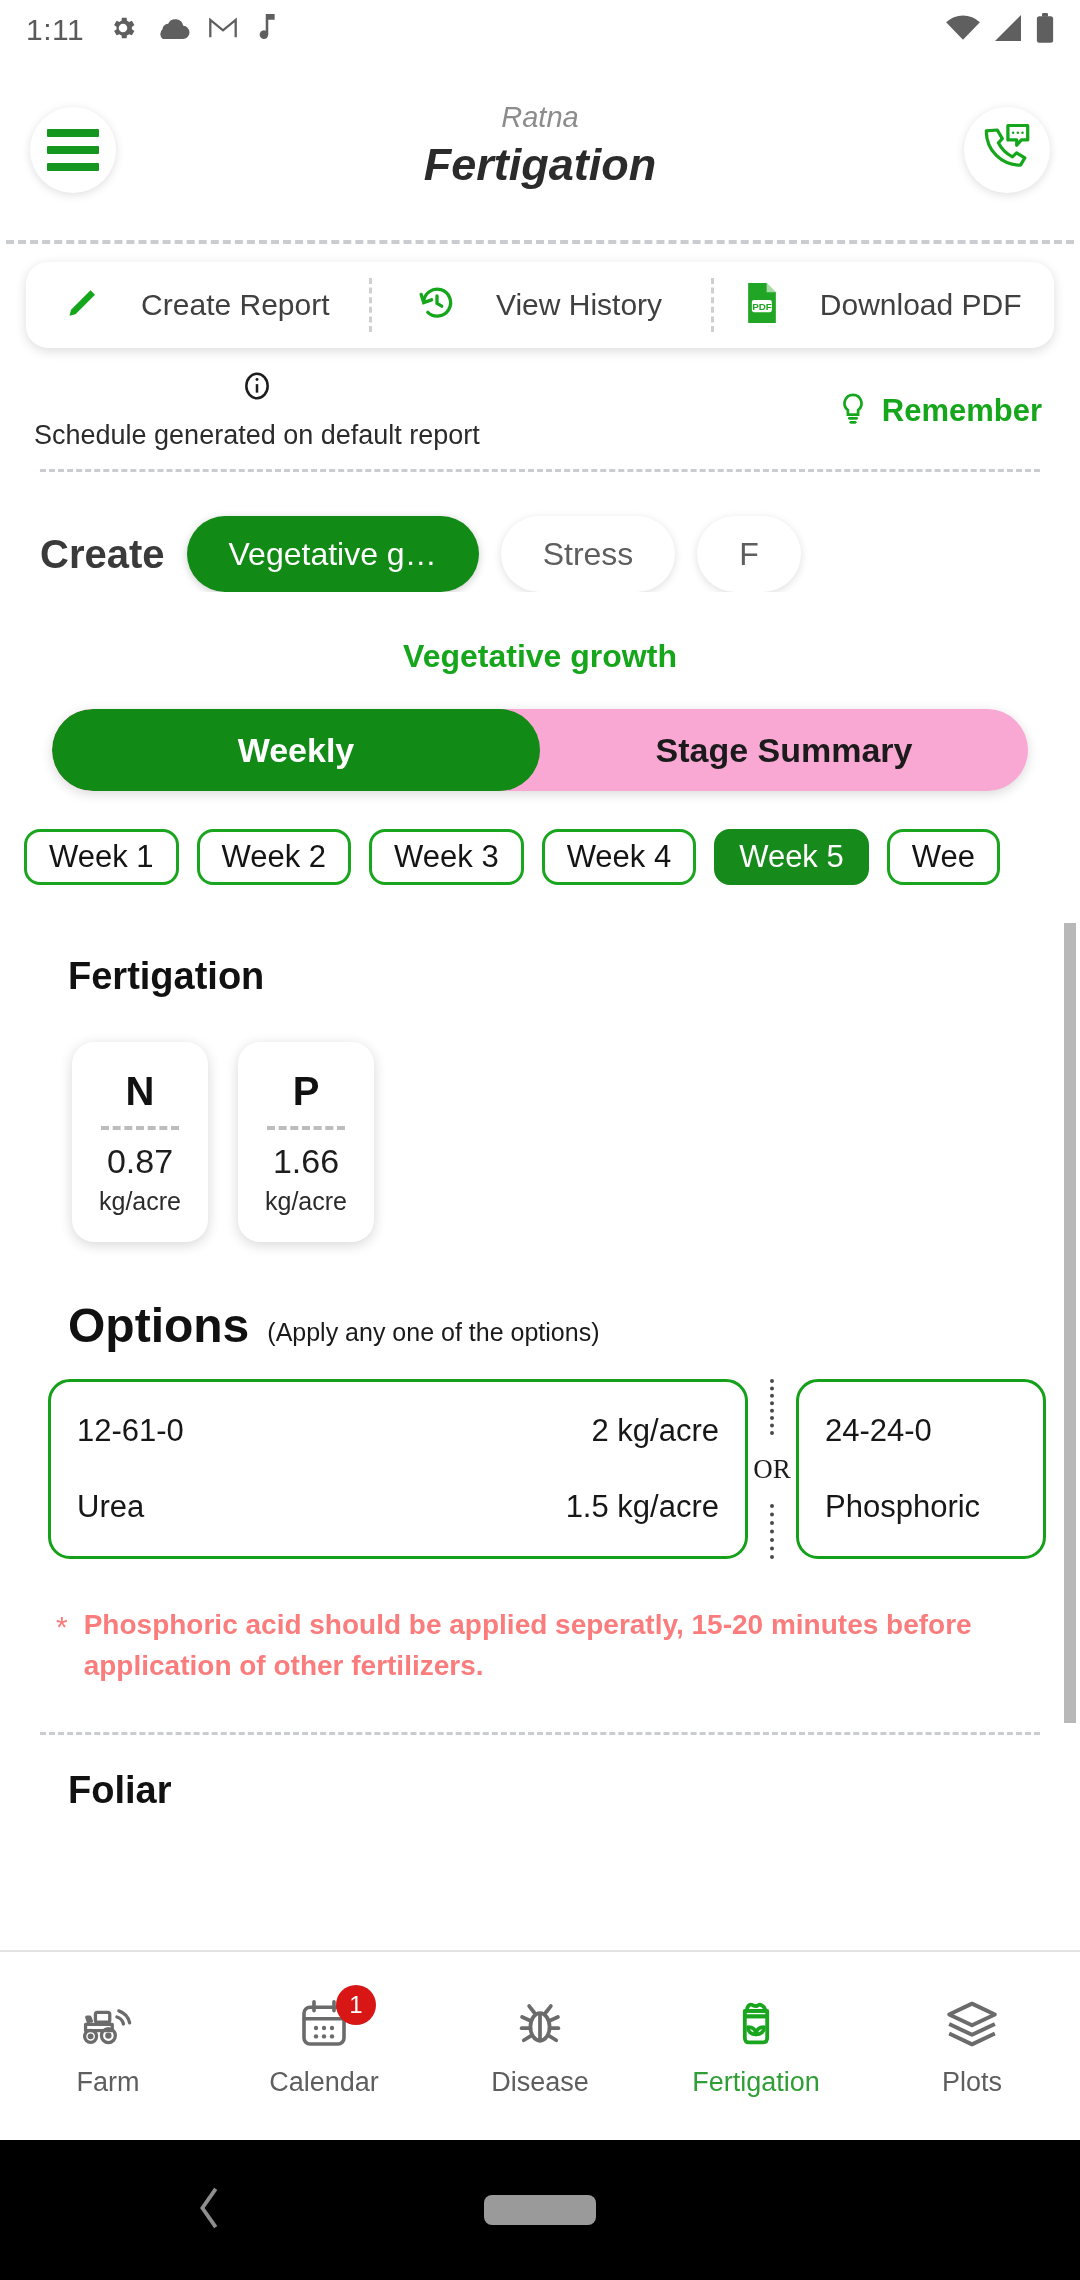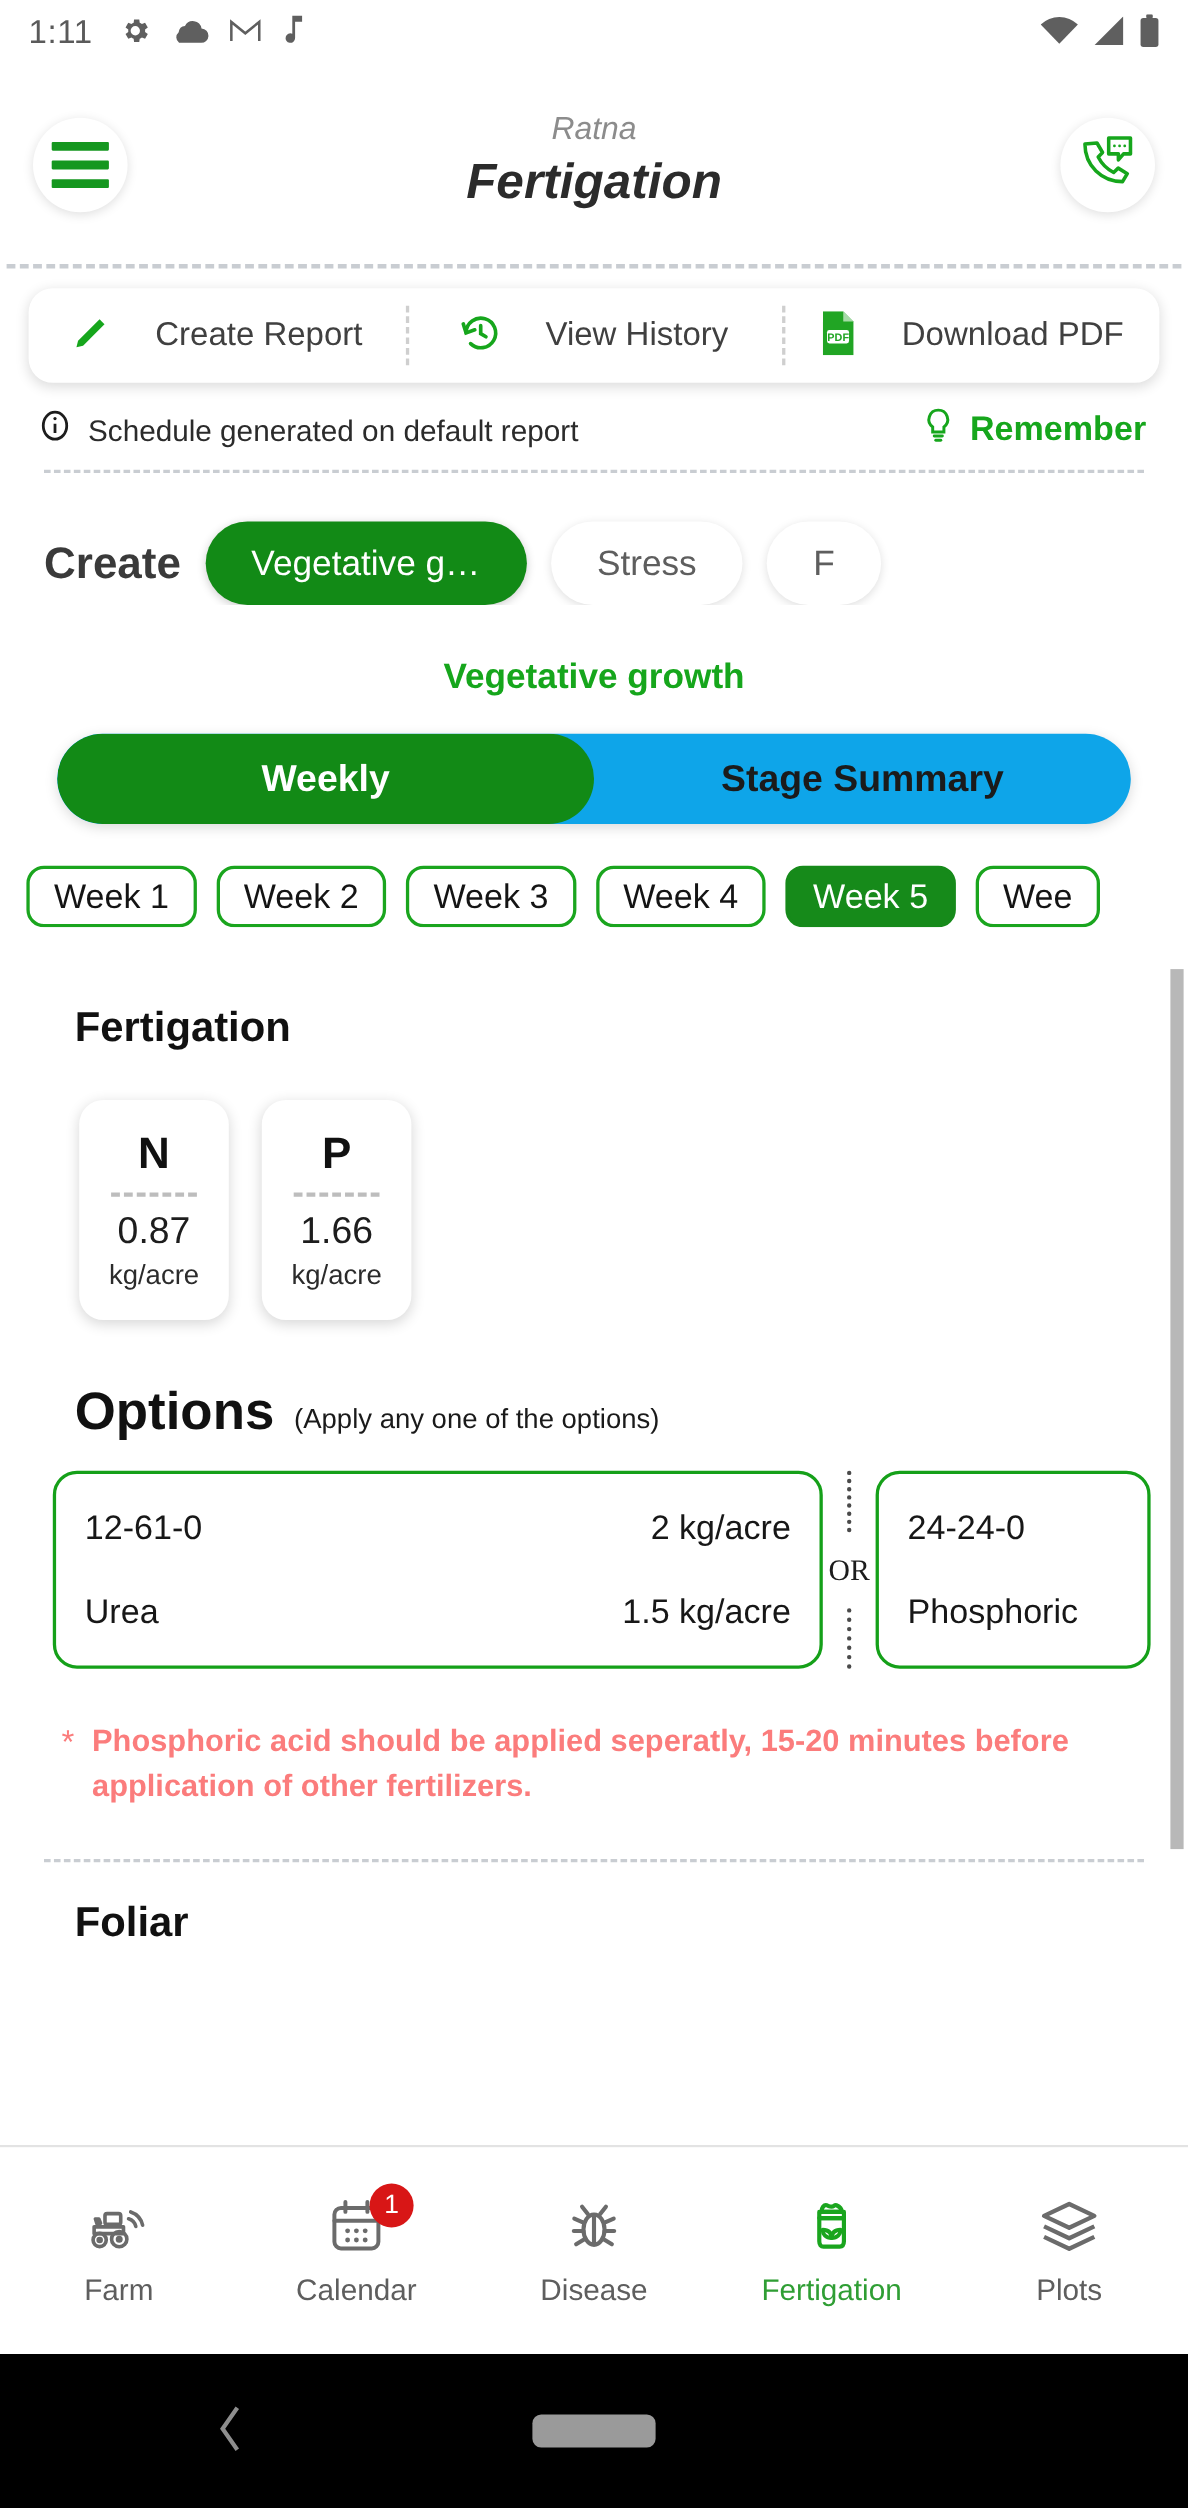--- a/index.html
+++ b/index.html
@@ -56,21 +56,21 @@
   .action + .action::before {
     content:""; position:absolute; left:0; top:16px; bottom:16px;
     border-left:3px dashed #cfcfcf;
   }
   .action-label { font-size:30px; color:#404040; font-weight:normal; white-space:nowrap;margin-left:28px; }
 
   
   .note-row {
     display:flex; align-items:center; padding:22px 34px 18px 34px;
   }
-  .note-left { display:flex; align-items:flex-end; gap:14px; }
+  .note-left { display:flex; align-items:center; gap:14px;flex-direction:column; }
   .note-text { font-size:27px; color:#2b2b2b; }
   .note-right { margin-left:auto; display:flex; align-items:center; gap:14px; padding-right:4px;}
   .remember { font-size:31px; color:#16a61c; font-weight:bold; white-space:nowrap; }
 
   
   .summary-row {
     display:flex; align-items:center; gap:22px;
     padding:44px 0 0 40px; overflow:hidden;
   }
   .summary-label { font-size:40px; font-weight:bold; color:#3a3a3a; white-space:nowrap; }
@@ -84,21 +84,21 @@
 
   
   .veg-title {
     text-align:center; font-size:32px; font-weight:bold;
     color:#16a61c; padding:46px 0 0 0;
   }
 
   
   .toggle-wrap { padding:34px 52px 0 52px; }
   .toggle {
-    height:82px; background:#0ea5e9; border-radius:41px;
+    height:82px; background:#f9a8d4; border-radius:41px;
     box-shadow:0 3px 12px rgba(0,0,0,0.15);
     display:flex; align-items:center; overflow:hidden; width:100%;
   }
   .toggle-opt {
     flex:1; height:100%; display:flex; align-items:center; justify-content:center;
     font-size:34px; font-weight:bold; color:#1b1b1b;
   }
   .toggle-opt.active { background:#128a16; color:#fff; border-radius:41px; }
 
   

